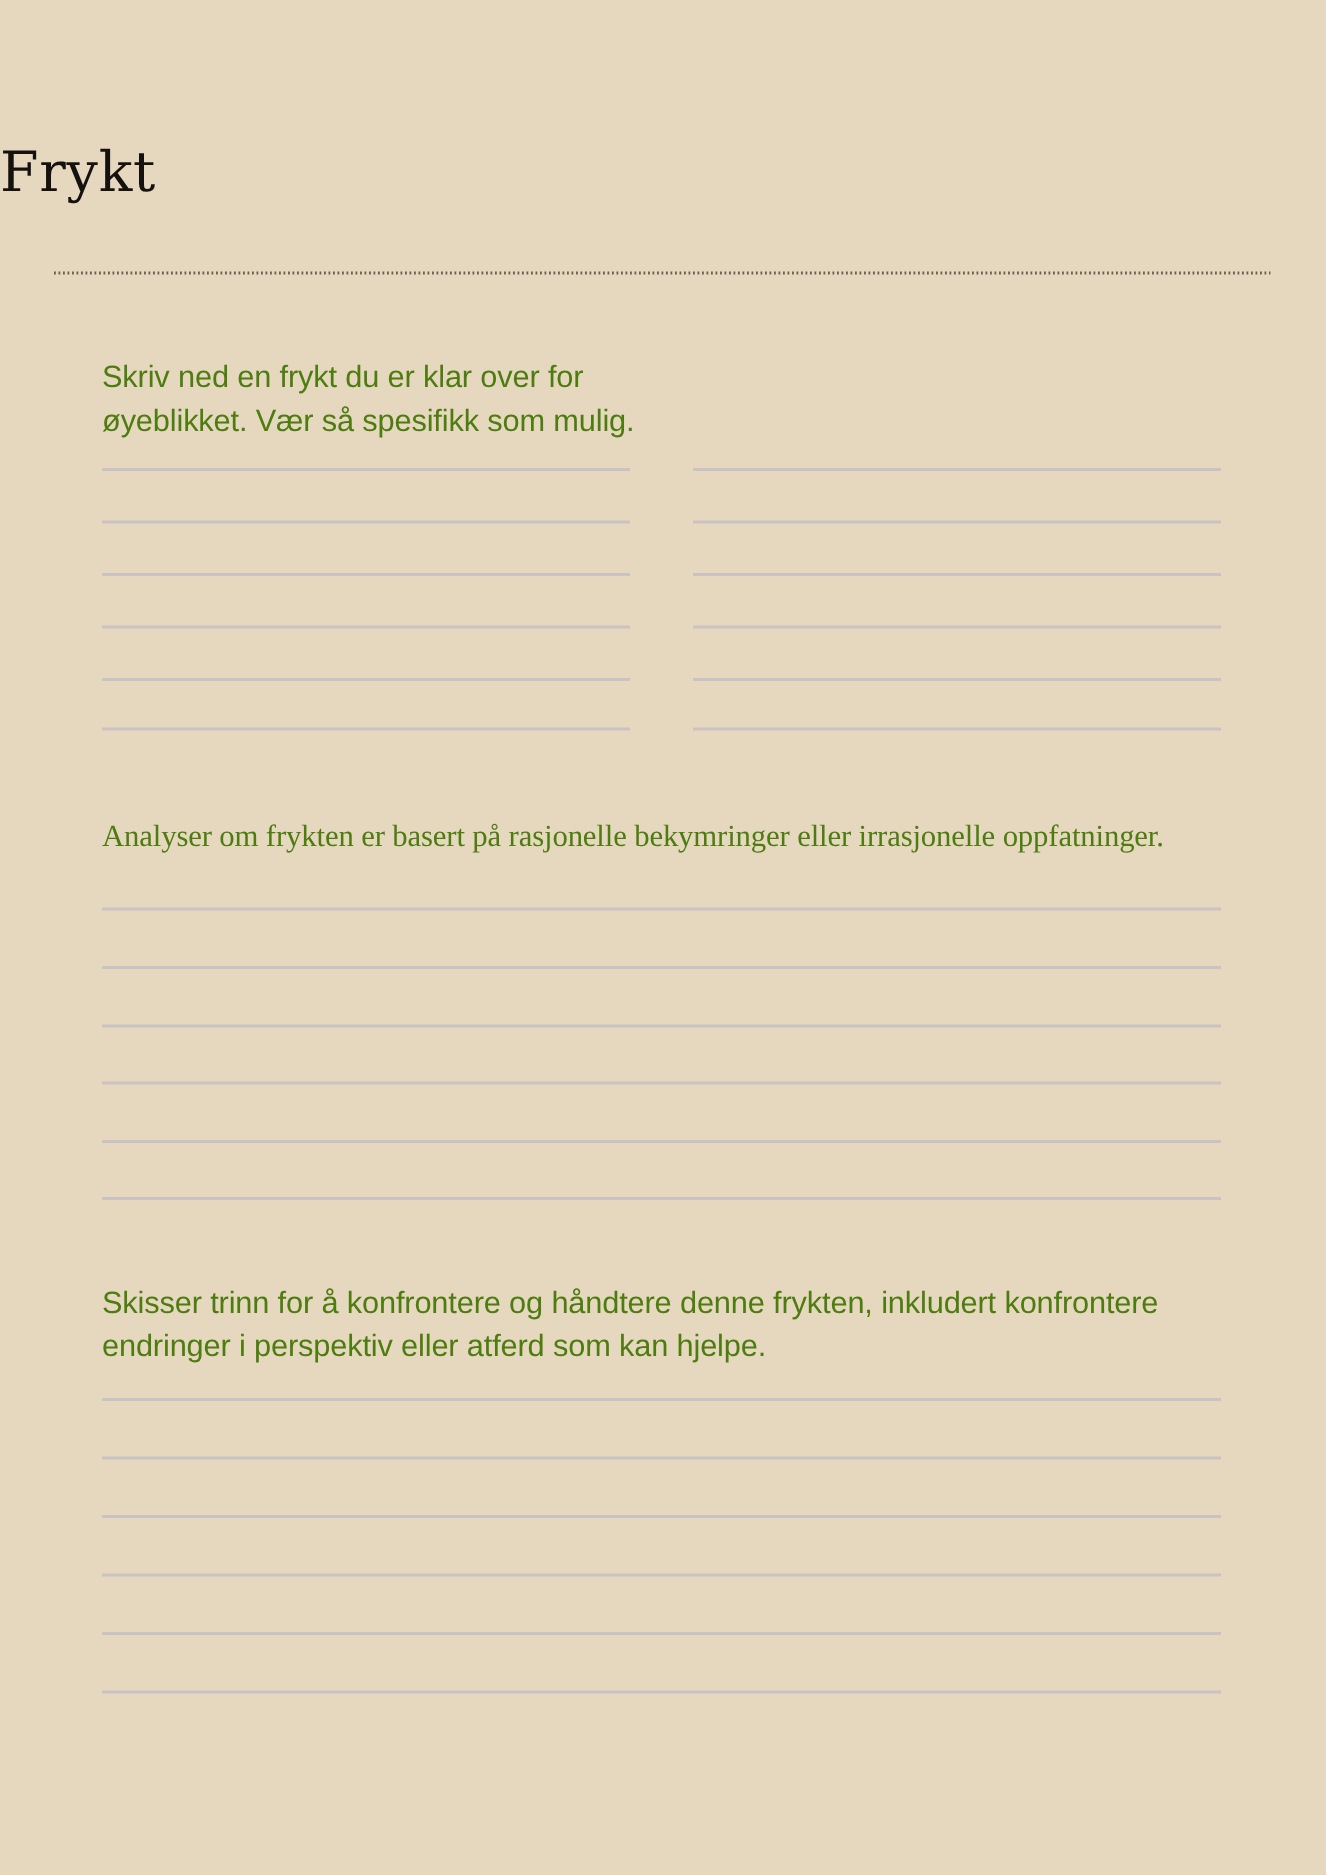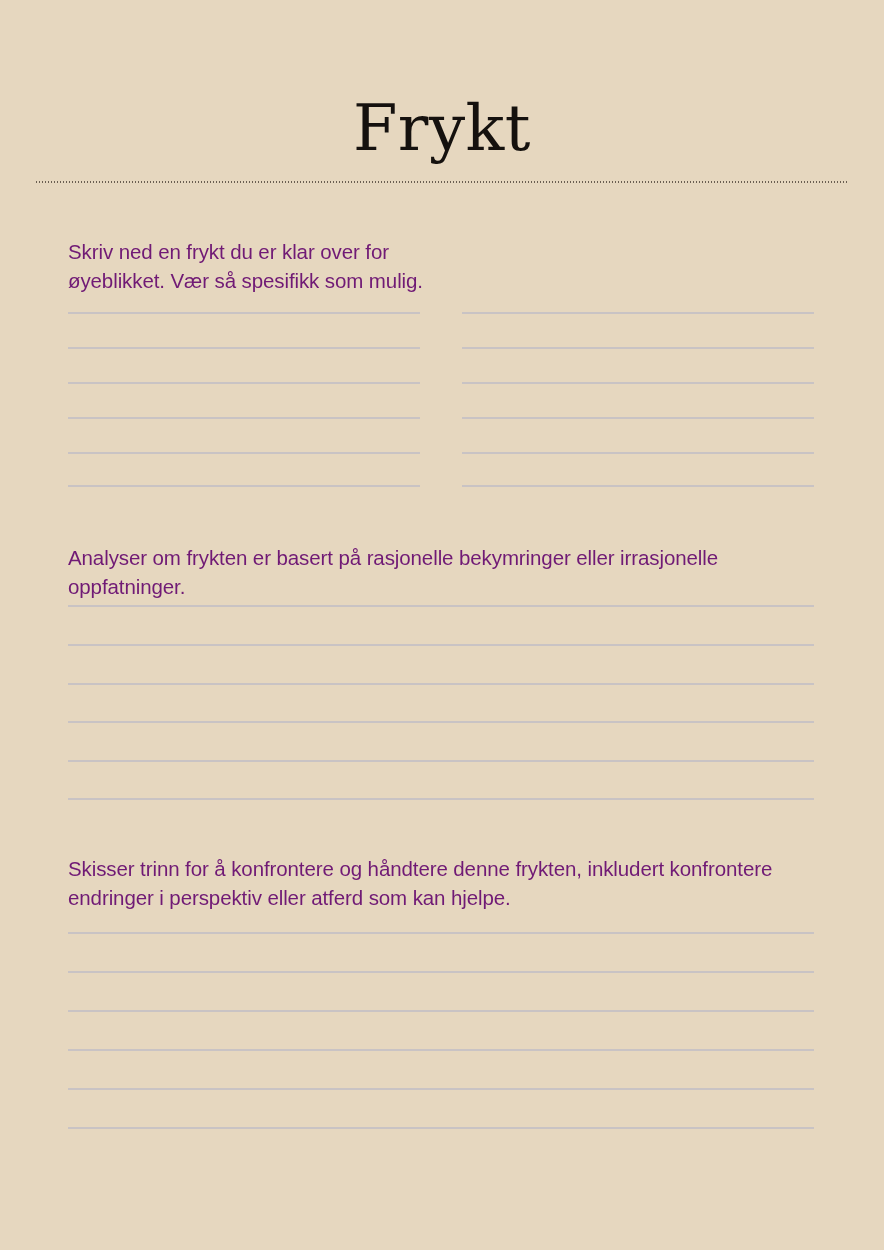--- a/index.html
+++ b/index.html
@@ -20,23 +20,22 @@
     width: 884px;
     height: 1250px;
   }
 
   
   .title {
     position: absolute;
     top: 96px;
     left: 0;
     width: 884px;
-    text-align: center;
     font-family: "DejaVu Serif", "Liberation Serif", serif;
-    font-size: 64px;
+    font-size: 37px;
     font-weight: 400;
     letter-spacing: 0.5px;
     color: #15110e;
     line-height: 1.0;
   }
 
   
   .divider {
     position: absolute;
     top: 181px;
@@ -48,21 +47,21 @@
     background-repeat: repeat-x;
   }
 
   
   .prompt {
     position: absolute;
     font-family: "Liberation Sans", sans-serif;
     font-size: 20.5px;
     font-weight: 400;
     line-height: 28.5px;
-    color: #701a75;
+    color: #4d7c0f;
     letter-spacing: -0.1px;
     z-index: 3;
   }
 
   
   .rule {
     position: absolute;
     height: 1.6px;
     background: #c9c3c4;
     z-index: 1;
@@ -94,21 +93,21 @@
   <div class="rule col-left" style="top: 452px;"></div>
   <div class="rule col-left" style="top: 485px;"></div>
 
   <div class="rule col-right" style="top: 312px;"></div>
   <div class="rule col-right" style="top: 347px;"></div>
   <div class="rule col-right" style="top: 382px;"></div>
   <div class="rule col-right" style="top: 417px;"></div>
   <div class="rule col-right" style="top: 452px;"></div>
   <div class="rule col-right" style="top: 485px;"></div>
 
-  <div class="prompt col-full" style="top: 544px;">Analyser om frykten er basert på rasjonelle bekymringer eller irrasjonelle oppfatninger.</div>
+  <div class="prompt col-full" style="top: 544px; font-family: Liberation Serif, serif;">Analyser om frykten er basert på rasjonelle bekymringer eller irrasjonelle oppfatninger.</div>
   <div class="rule col-full" style="top: 605px;"></div>
   <div class="rule col-full" style="top: 644px;"></div>
   <div class="rule col-full" style="top: 683px;"></div>
   <div class="rule col-full" style="top: 721px;"></div>
   <div class="rule col-full" style="top: 760px;"></div>
   <div class="rule col-full" style="top: 798px;"></div>
 
   <div class="prompt col-full" style="top: 855px;">Skisser trinn for å konfrontere og håndtere denne frykten, inkludert konfrontere endringer i perspektiv eller atferd som kan hjelpe.</div>
   <div class="rule col-full" style="top: 932px;"></div>
   <div class="rule col-full" style="top: 971px;"></div>

